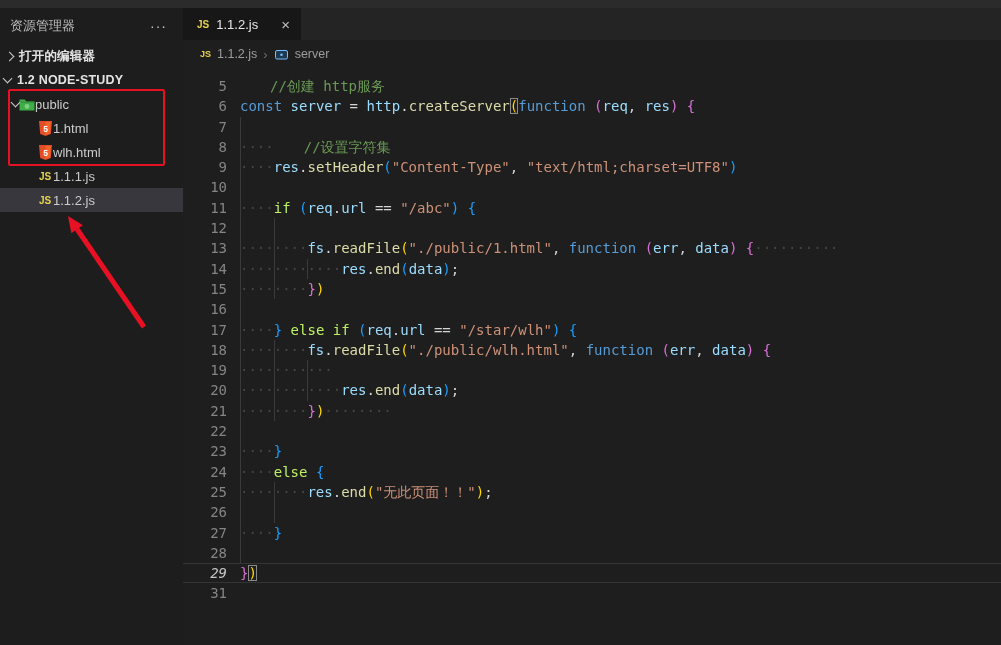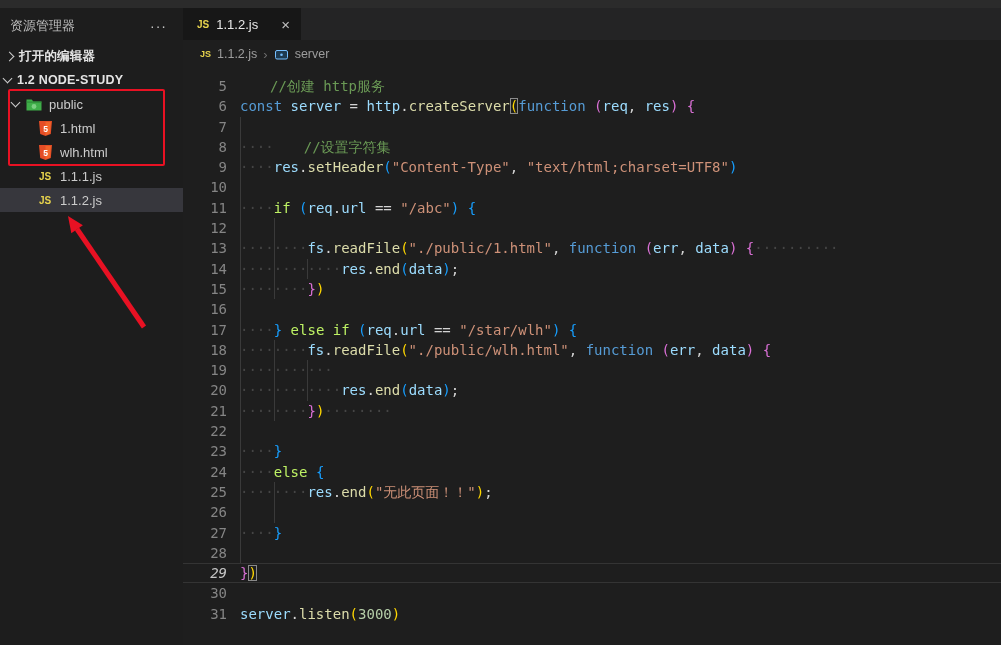--- a/index.html
+++ b/index.html
@@ -14,21 +14,21 @@
   .explorer-header { height:36px; display:flex; align-items:center; justify-content:space-between;
                      padding:0 16px 0 10px; }
   .explorer-title { font-size:13px; color:#bdbdbd; }
   .more-btn { color:#c5c5c5; font-size:14px; letter-spacing:1px; cursor:pointer; line-height:8px; }
   .section-row { height:24px; display:flex; align-items:center; gap:6px; padding-left:4px; cursor:pointer; }
   .section-label { font-size:12.5px; font-weight:bold; color:#e4e4e4; letter-spacing:.2px; }
   .chev { width:7px; height:7px; border-right:1.4px solid #cfcfcf; border-bottom:1.4px solid #cfcfcf;
           display:inline-block; flex:0 0 auto; }
   .chev.right { transform:rotate(-45deg); margin-left:2px; }
   .chev.down  { transform:rotate(45deg); margin-top:-3px; }
-  .tree-row { height:24px; display:flex; align-items:center; gap:7px; font-size:13px; color:#cccccc; cursor:pointer; }
+  .tree-row { height:24px; display:flex; align-items:center; font-size:13px; color:#cccccc; cursor:pointer; }
   .tree-row.selected { background:#37373d; }
   .tree-row .lbl { white-space:nowrap; }
   .js-badge { font-weight:bold; font-size:10px; color:#e8d44d; font-family:"Liberation Sans",sans-serif;text-align:right; }
   .icon-cell { width:16px; display:flex; justify-content:center; flex:0 0 auto; }
 
   
   .anno-box { position:absolute; left:8px; top:81px; width:157px; height:77px;
               border:2.5px solid #e81123; border-radius:2px; pointer-events:none; z-index:5; }
   .anno-arrow { position:absolute; left:0; top:0; width:183px; height:637px; pointer-events:none; z-index:6; }
 
@@ -183,20 +183,19 @@
             <div class="code-line"><span class="ln">20</span><span class="code-text"><span class="t-ws">············</span><span class="t-v">res</span><span class="t-p">.</span><span class="t-f">end</span><span class="t-b3">(</span><span class="t-v">data</span><span class="t-b3">)</span><span class="t-p">;</span></span></div>
             <div class="code-line"><span class="ln">21</span><span class="code-text"><span class="t-ws">········</span><span class="t-b2">}</span><span class="t-b1">)</span><span class="t-ws">········</span></span></div>
             <div class="code-line"><span class="ln">22</span><span class="code-text"></span></div>
             <div class="code-line"><span class="ln">23</span><span class="code-text"><span class="t-ws">····</span><span class="t-b3">}</span></span></div>
             <div class="code-line"><span class="ln">24</span><span class="code-text"><span class="t-ws">····</span><span class="t-ctl">else</span><span class="t-p"> </span><span class="t-b3">{</span></span></div>
             <div class="code-line"><span class="ln">25</span><span class="code-text"><span class="t-ws">········</span><span class="t-v">res</span><span class="t-p">.</span><span class="t-f">end</span><span class="t-b1">(</span><span class="t-s">"无此页面！！"</span><span class="t-b1">)</span><span class="t-p">;</span></span></div>
             <div class="code-line"><span class="ln">26</span><span class="code-text"></span></div>
             <div class="code-line"><span class="ln">27</span><span class="code-text"><span class="t-ws">····</span><span class="t-b3">}</span></span></div>
             <div class="code-line"><span class="ln">28</span><span class="code-text"></span></div>
             <div class="code-line current"><span class="ln">29</span><span class="code-text"><span class="t-b2">}</span><span class="t-b1 boxed">)</span></span></div>
-            <div class="code-line"><span class="ln">30</span><span class="code-text"></span></div>
-            <div class="code-line"><span class="ln">31</span><span class="code-text"><span class="t-v">server</span><span class="t-p">.</span><span class="t-f">listen</span><span class="t-b1">(</span><span class="t-n">3000</span><span class="t-b1">)</span></span></div>
+            <div class="code-line"><span class="ln">31</span></div>
           </div>
       </div>
     </main>
 
   </div>
 </div>
 
 </body></html>

